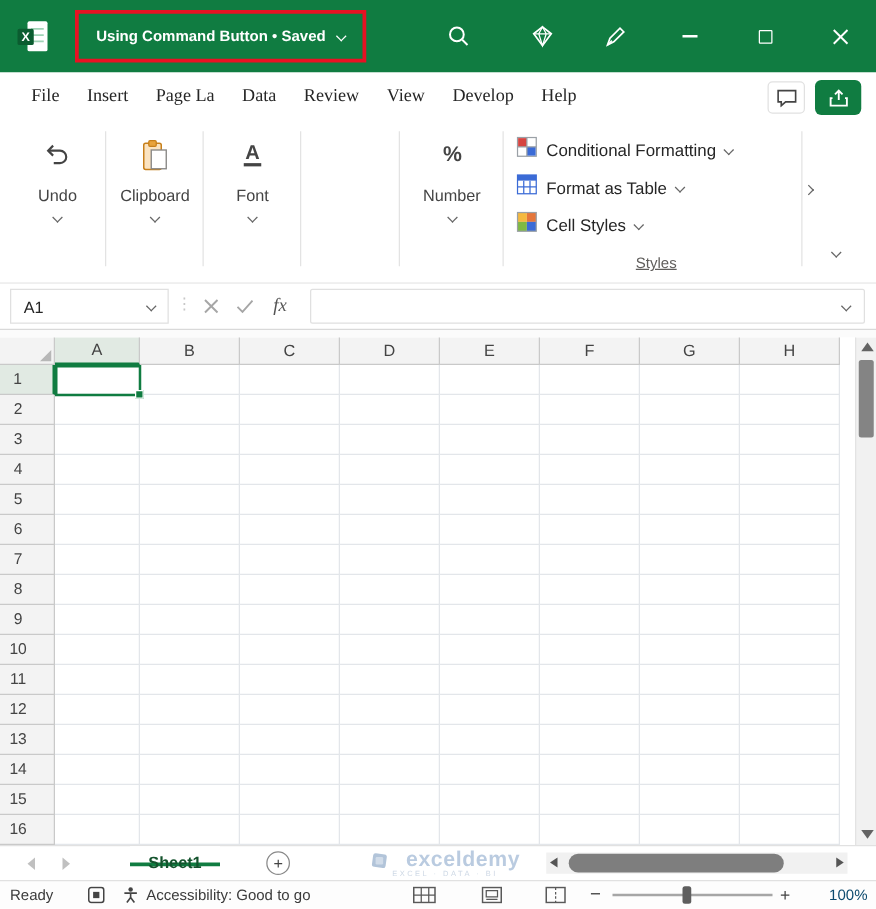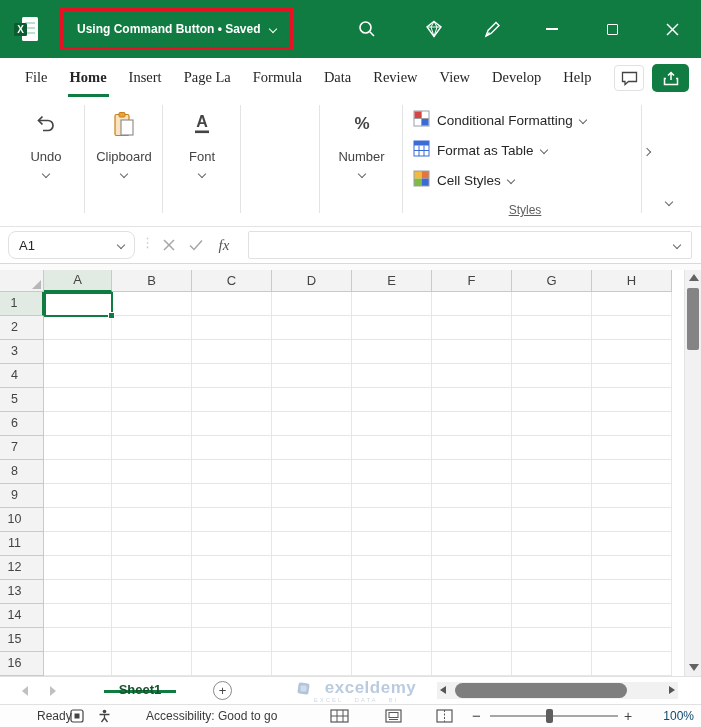--- a/index.html
+++ b/index.html
@@ -41,21 +41,21 @@
   .rsep{position:absolute;top:8px;height:108px;width:1px;background:#E3E3E3;}
   .styles-group{position:absolute;left:411px;top:8px;width:228px;}
   .style-item{display:flex;align-items:center;gap:7px;height:30px;padding-left:2px;cursor:pointer;}
   .s-label{font-size:13.5px;color:#262626;white-space:nowrap;}
   .styles-caption{position:absolute;left:0;width:228px;top:98px;text-align:center;font-size:12px;color:#605E5C;text-decoration:underline;}
   .ribbon-more{position:absolute;left:644px;top:52px;cursor:pointer;}
   .ribbon-collapse{position:absolute;left:666px;top:102px;cursor:pointer;}
 
   
   .formulabar{position:absolute;top:227px;left:0;width:701px;height:37px;background:#fff;border-bottom:1px solid #D9D9D9;}
-  .name-box{position:absolute;left:8px;top:4px;width:127px;height:28px;border:1px solid #E0E0E0;border-radius:8px;
+  .name-box{position:absolute;left:8px;top:4px;width:127px;height:28px;border:1px solid #E0E0E0;border-radius:0;
     display:flex;align-items:center;padding:0 10px;cursor:pointer;}
   .name-box span.val{flex:1;font-size:13px;color:#262626;}
   .fb-dots{position:absolute;left:141px;top:8px;color:#C8C8C8;font-size:13px;letter-spacing:-1px;}
   .fb-ic{position:absolute;top:7px;width:22px;height:22px;display:flex;align-items:center;justify-content:center;cursor:pointer;}
   .fx-label{font-family:"Liberation Serif",serif;font-style:italic;font-size:15px;color:#555;}
   .formula-input{position:absolute;left:248px;top:4px;width:444px;height:28px;border:1px solid #E0E0E0;border-radius:2px;
     font-size:13px;color:#262626;padding:0 22px 0 8px;outline:none;}
   .formula-chev{position:absolute;left:674px;top:15px;}
   .formula-gap{position:absolute;top:264px;left:0;width:701px;height:6px;background:#FBFBFB;}
 
@@ -100,21 +100,21 @@
   .wm-tag{font-size:6px;letter-spacing:2px;color:#C2CFDF;margin-top:-1px;}
   .hscroll{position:absolute;left:437px;top:5px;width:241px;height:17px;background:#F1F1F1;}
   .hs-left{position:absolute;left:3px;top:4px;width:0;height:0;border-top:4.5px solid transparent;border-bottom:4.5px solid transparent;
     border-right:6px solid #555;cursor:pointer;}
   .hs-thumb{position:absolute;left:18px;top:1px;width:172px;height:15px;background:#7E7E7E;border-radius:8px;cursor:grab;}
   .hs-right{position:absolute;right:3px;top:4px;width:0;height:0;border-top:4.5px solid transparent;border-bottom:4.5px solid transparent;
     border-left:6px solid #555;cursor:pointer;}
 
   
   .statusbar{position:absolute;top:704px;left:0;width:701px;height:23px;background:#FDFDFD;border-top:1px solid #E1E1E1;}
-  .sb-text{position:absolute;top:0;line-height:22px;font-size:12px;color:#3B3B3B;margin-left:29px;}
+  .sb-text{position:absolute;top:0;line-height:22px;font-size:12px;color:#3B3B3B;}
   .sb-icon{position:absolute;top:4px;display:flex;align-items:center;justify-content:center;cursor:pointer;}
   .zoom-minus{position:absolute;left:472px;top:0;line-height:22px;font-size:15px;color:#444;cursor:pointer;}
   .zoom-plus{position:absolute;left:624px;top:0;line-height:22px;font-size:14px;color:#444;cursor:pointer;}
   .zoom-slider{position:absolute;left:490px;top:10px;width:128px;height:2px;background:#A6A6A6;cursor:pointer;}
   .zoom-thumb{position:absolute;left:56px;top:-6px;width:7px;height:14px;background:#5E5E5E;border-radius:2px;cursor:grab;}
   .zoom-pct{position:absolute;left:644px;top:0;width:50px;text-align:right;line-height:22px;font-size:12px;color:#0c4a6e;cursor:pointer;}
 </style>
 </head>
 <body>
 
@@ -163,24 +163,22 @@
       <svg width="13" height="13" viewBox="0 0 13 13">
         <line x1="1" y1="1" x2="12" y2="12" stroke="#fff" stroke-width="1.5"></line>
         <line x1="12" y1="1" x2="1" y2="12" stroke="#fff" stroke-width="1.5"></line>
       </svg>
     </div>
   </div>
 
   <div class="menubar">
     <div class="menu-tabs" id="menu-tabs">
         <div class="menu-tab">File</div>
-        <div class="menu-tab active">Home</div>
         <div class="menu-tab">Insert</div>
         <div class="menu-tab">Page La</div>
-        <div class="menu-tab">Formula</div>
         <div class="menu-tab">Data</div>
         <div class="menu-tab">Review</div>
         <div class="menu-tab">View</div>
         <div class="menu-tab">Develop</div>
         <div class="menu-tab">Help</div>
       </div>
     <div class="comment-btn">
       <svg width="17" height="15" viewBox="0 0 17 15">
         <path d="M1.5 1.5 h14 v9 h-8 l-3.5 3 v-3 h-2.5 Z" fill="none" stroke="#444" stroke-width="1.3"></path>
       </svg>

